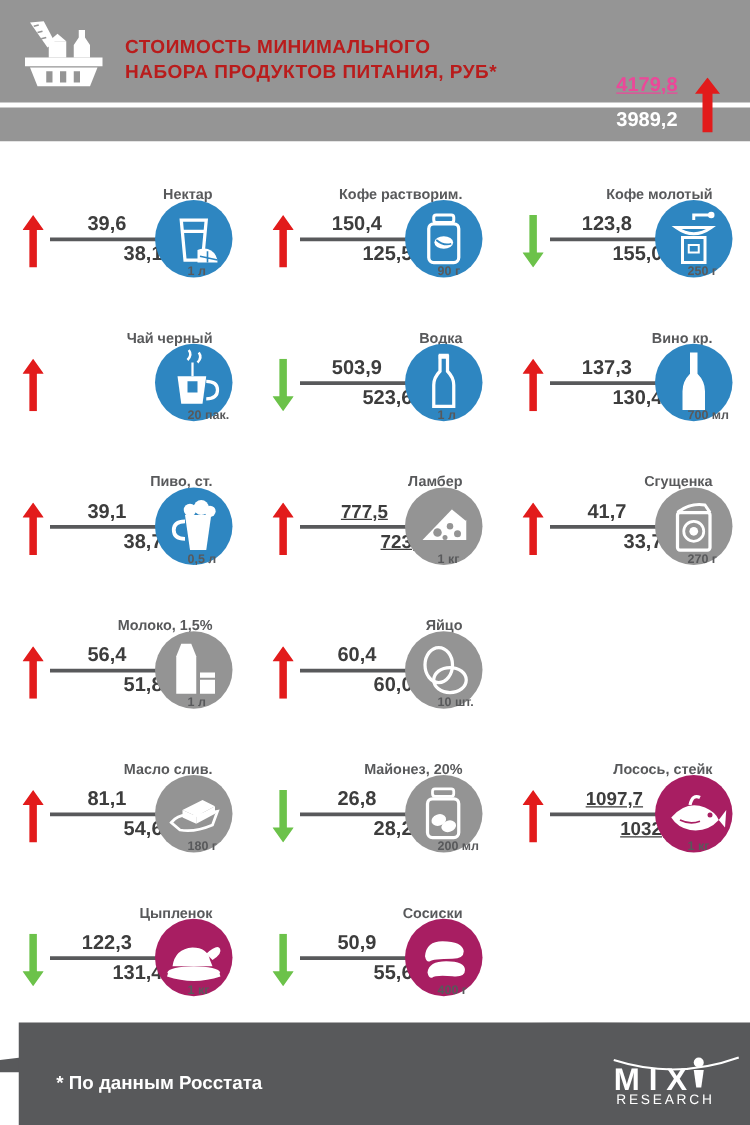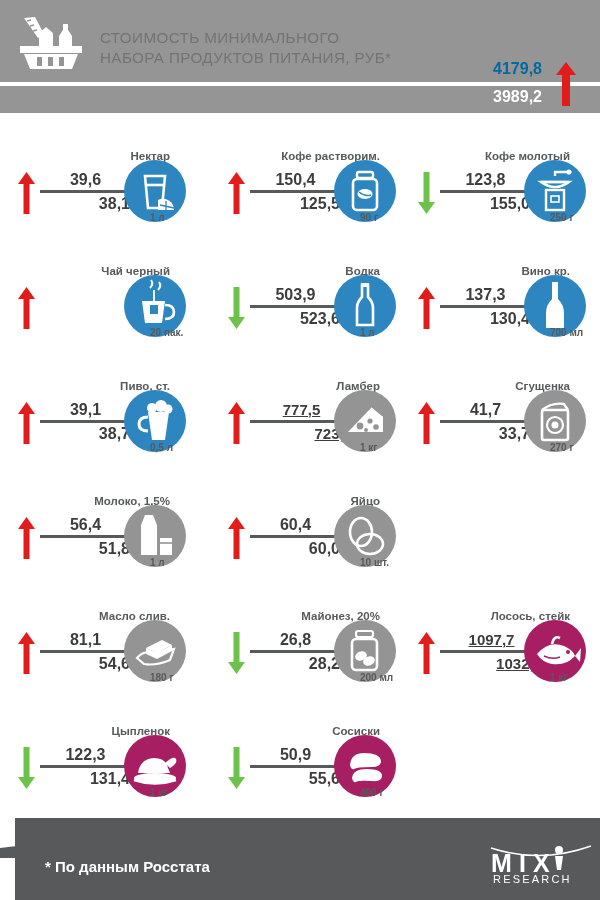--- a/index.html
+++ b/index.html
@@ -16,39 +16,39 @@
     position:absolute; left:0; top:0; width:600px; height:82px;
     background:#959595;
   }
   .hdr-band-bot {
     position:absolute; left:0; top:86px; width:600px; height:27px;
     background:#959595;
   }
   .basket-icon { position:absolute; left:18px; top:16px; width:66px; height:54px; }
   .hdr-title {
     position:absolute; left:100px; top:28px; width:360px;
-    color:#737373; font-weight:normal; font-size:15.2px; line-height:20px;
+    color:#b91c1c; font-weight:bold; font-size:15.2px; line-height:20px;
     letter-spacing:0.4px; text-transform:uppercase;
   }
   .hdr-total-top {
     position:absolute; right:58px; top:60px;
-    color:#0369a1; font-weight:bold; font-size:16px; text-align:right;
+    color:#ec4899; font-weight:bold; font-size:16px; text-align:right;text-decoration:underline;
   }
   .hdr-total-bot {
     position:absolute; right:58px; top:88px;
     color:#ffffff; font-weight:bold; font-size:16px; text-align:right;
   }
   .hdr-arrow { position:absolute; right:24px; top:62px; width:20px; height:44px; }
 
   
   .grid { position:absolute; left:0; top:120px; width:600px; }
   .row { position:relative; height:115px; }
   .cell { position:absolute; top:0; width:200px; height:115px; }
   .cell.c0 { left:0px; }
-  .cell.c1 { left:210px; }
+  .cell.c1 { left:200px; }
   .cell.c2 { left:400px; }
 
   .p-name {
     position:absolute; left:0; top:30px; width:170px;
     text-align:right; font-size:11.5px; font-weight:bold; color:#58595b;
     white-space:nowrap;
   }
   .p-arrow { position:absolute; left:18px; top:52px; width:17px; height:42px; }
   .p-nums { position:absolute; left:38px; top:50px; width:92px; }
   .p-new {

